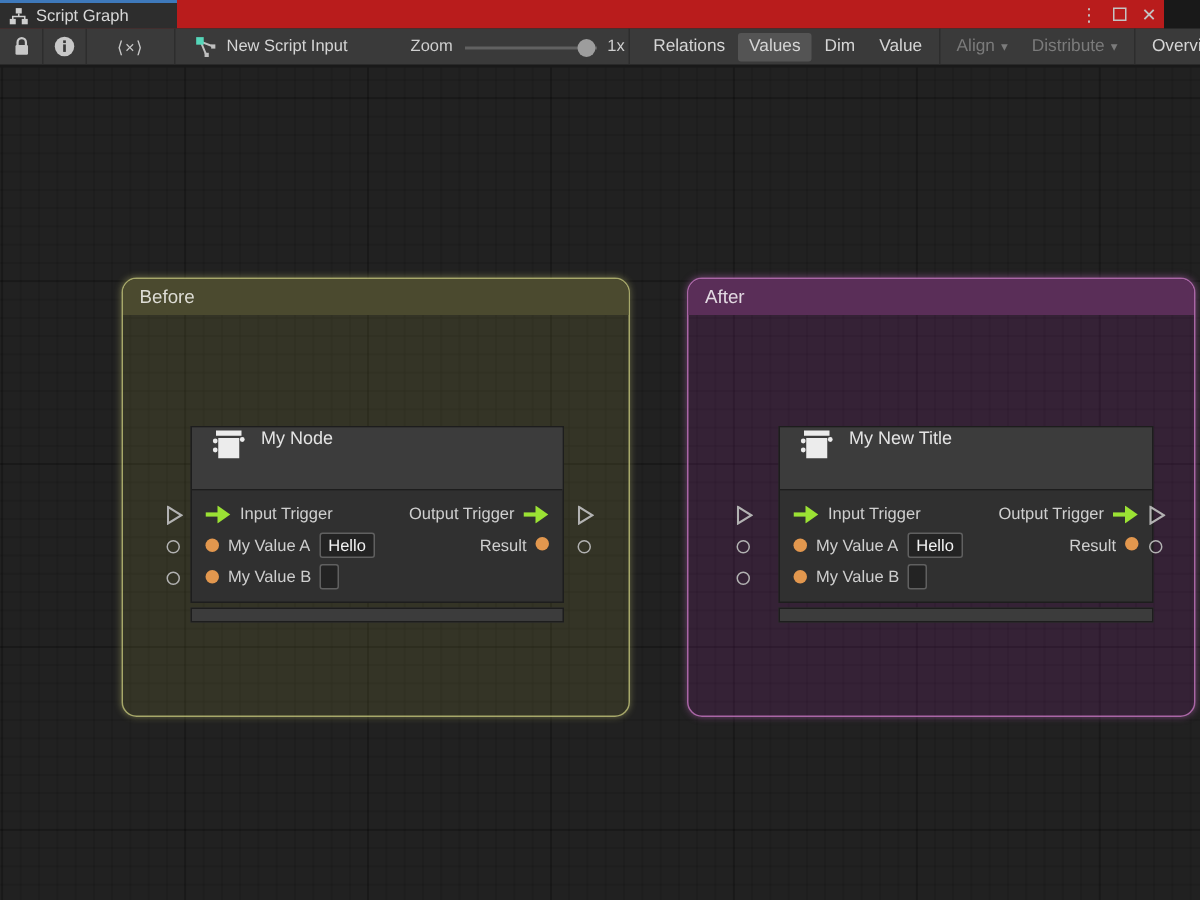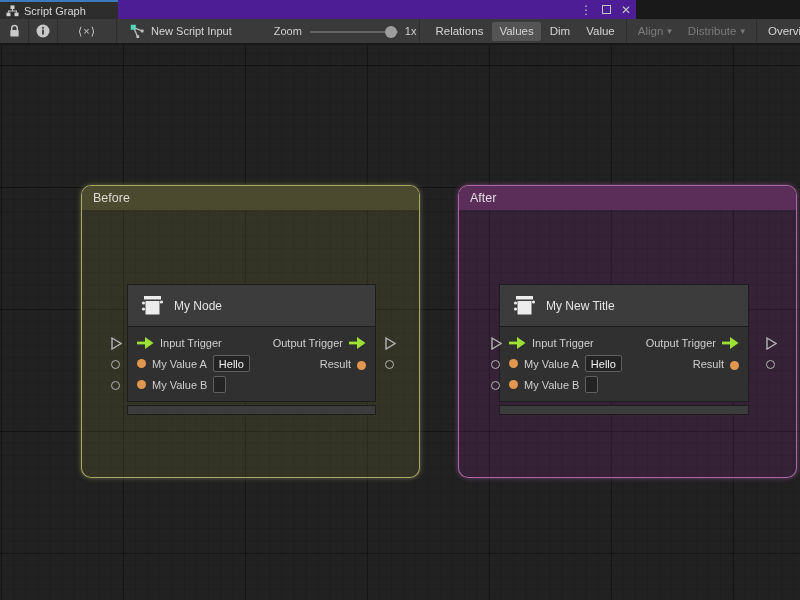--- a/index.html
+++ b/index.html
@@ -1,21 +1,21 @@
 <!DOCTYPE html>
 <html><head>
 <meta charset="utf-8">
 <style>
   * { margin:0; padding:0; box-sizing:border-box; }
   html,body { width:800px; height:600px; overflow:hidden; background:#191919;
               font-family:"Liberation Sans", sans-serif; }
   #app { position:relative; width:800px; height:600px; }
 
   
-  .tabbar { position:absolute; left:0; top:0; width:636px; height:19px; background:#4c1d95;padding-left:32px; }
+  .tabbar { position:absolute; left:0; top:0; width:776px; height:19px; background:#b91c1c;padding-left:32px; }
   .tab { position:absolute; left:0; top:0; width:118px; height:19px; background:#2d2d2d;
          border-top:2px solid #3e79bb; display:flex; align-items:center; gap:5px;
          padding-left:6px; color:#d8d8d8; font-size:11px; }
   .win-controls { position:absolute; right:5px; top:0; height:19px; display:flex;
                   align-items:center; gap:10px; color:#c4c4c4; font-size:12px; }
   .win-controls .maxbox { width:9px; height:9px; border:1.5px solid #c4c4c4; }
   .win-controls span { cursor:default; }
 
   
   .toolbar { position:absolute; left:0; top:19px; width:800px; height:25px; background:#3a3a3a;
@@ -58,28 +58,28 @@
   .group.after { left:418px; background:rgba(165,40,175,0.15);
       border:1px solid rgba(200,120,195,0.8); box-shadow:0 0 5px rgba(190,100,190,0.5); }
   .group-header { height:24px; border-radius:9px 9px 0 0; display:flex; align-items:center;
       padding-left:11px; font-size:12.5px; color:#dddcd4; }
   .before .group-header { background:#4b4a2f; }
   .after  .group-header { background:#5a2e58; color:#e2d9e2; }
 
   
   .node { position:absolute; top:98px; }
   .g0 .node { left:45px; width:249px; }
-  .g1 .node { left:40px; width:250px; }
+  .g1 .node { left:60px; width:250px; }
   .node-main { border:1px solid #1d1d1d; background:#303030; }
   .node-header { height:42px; background:#3c3c3c; border-bottom:1px solid #1d1d1d;
-      display:flex; align-items:center; gap:10px; padding:0 12px; color:#e4e4e4; font-size:12px; }
+      display:flex; align-items:flex-start; gap:10px; padding:0 12px; color:#e4e4e4; font-size:12px; }
   .node-body { padding:5px 0 6px 0; }
   .prow { height:21px; display:flex; align-items:center; padding:0 9px; gap:6px;
           font-size:11px; color:#cfcfcf; }
-  .r-side { margin-left:auto; display:flex; align-items:flex-end; gap:6px; }
+  .r-side { margin-left:auto; display:flex; align-items:flex-start; gap:6px; }
   .dot { width:9px; height:9px; border-radius:50%; background:#e2974e; flex:none; }
   .vbox { height:17px; min-width:13px; background:#232323; border:1px solid #606060;
           border-radius:2px; padding:0 5px; font-size:11px; color:#f2f2f2;
           display:flex; align-items:center; }
   .vbox.empty { width:13px; padding:0; }
   .node-footer { margin-top:3px; height:10px; background:#3c3c3c; border:1px solid #1d1d1d; }
 
   
   .oport { position:absolute; }
   .ocircle { width:9px; height:9px; border-radius:50%; border:1.5px solid #b2b2b2; }

